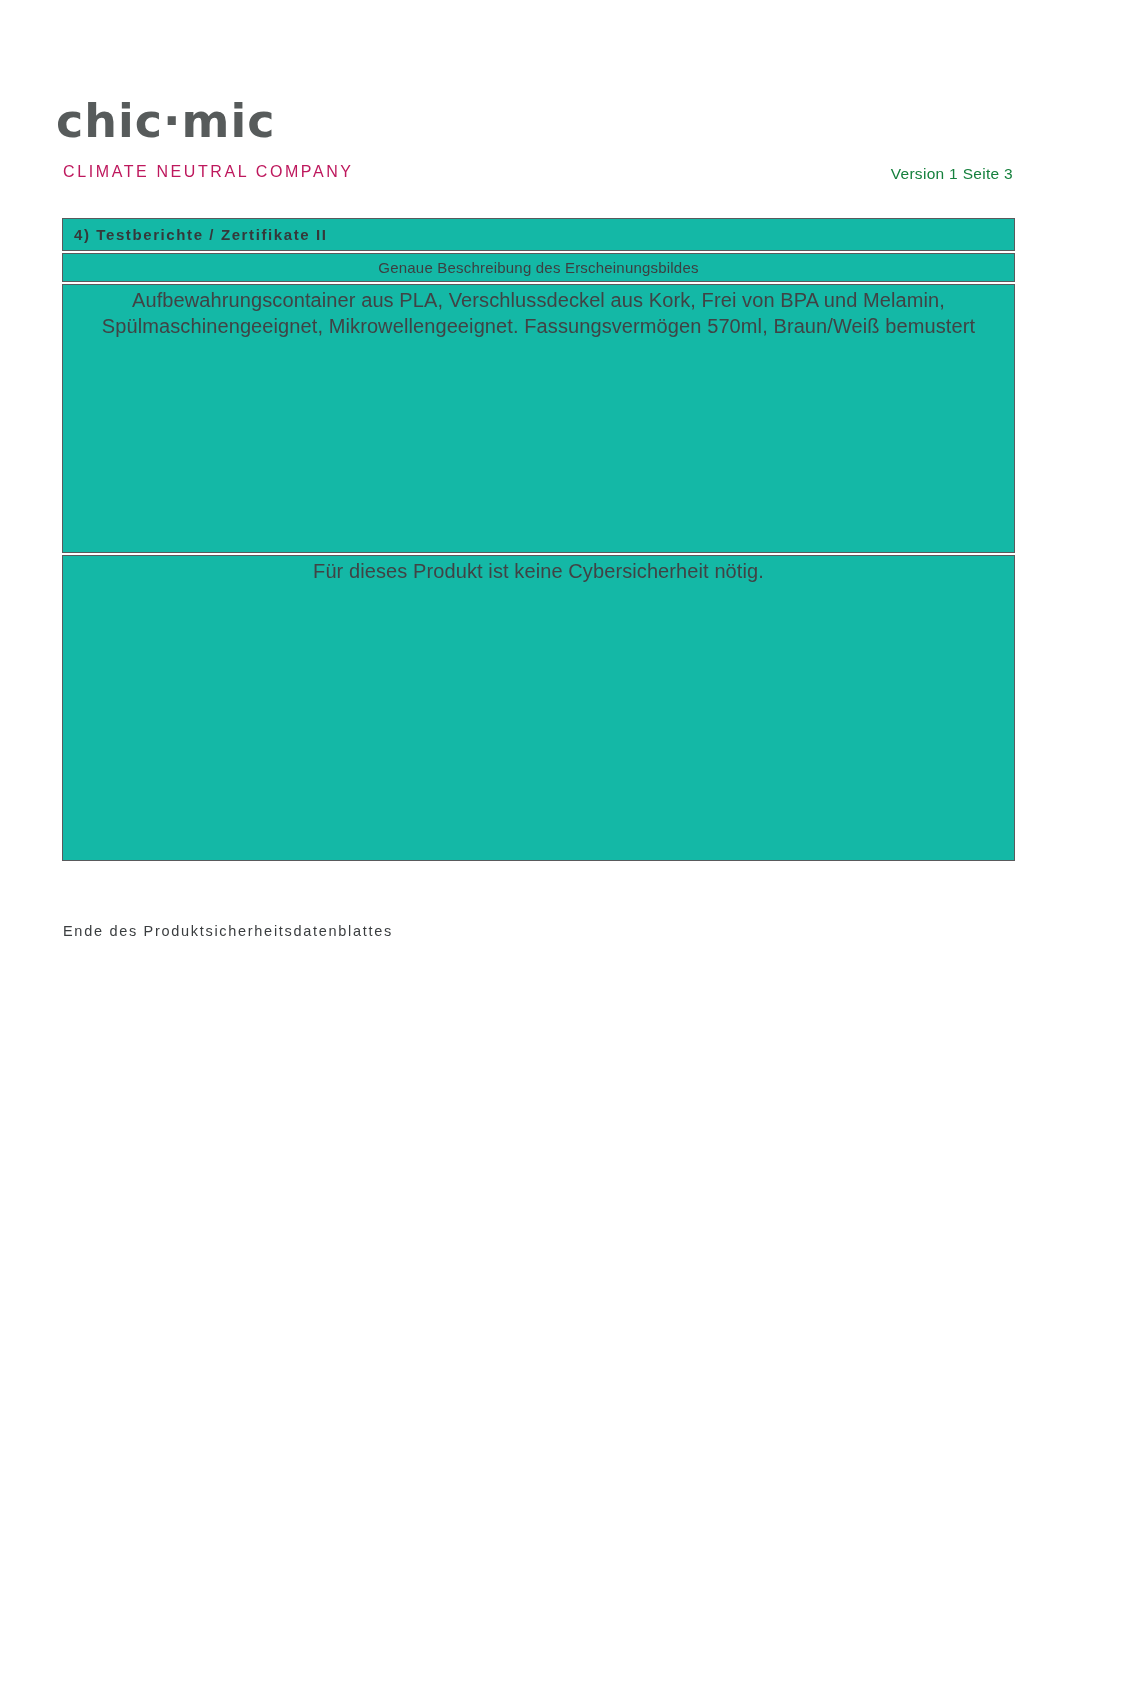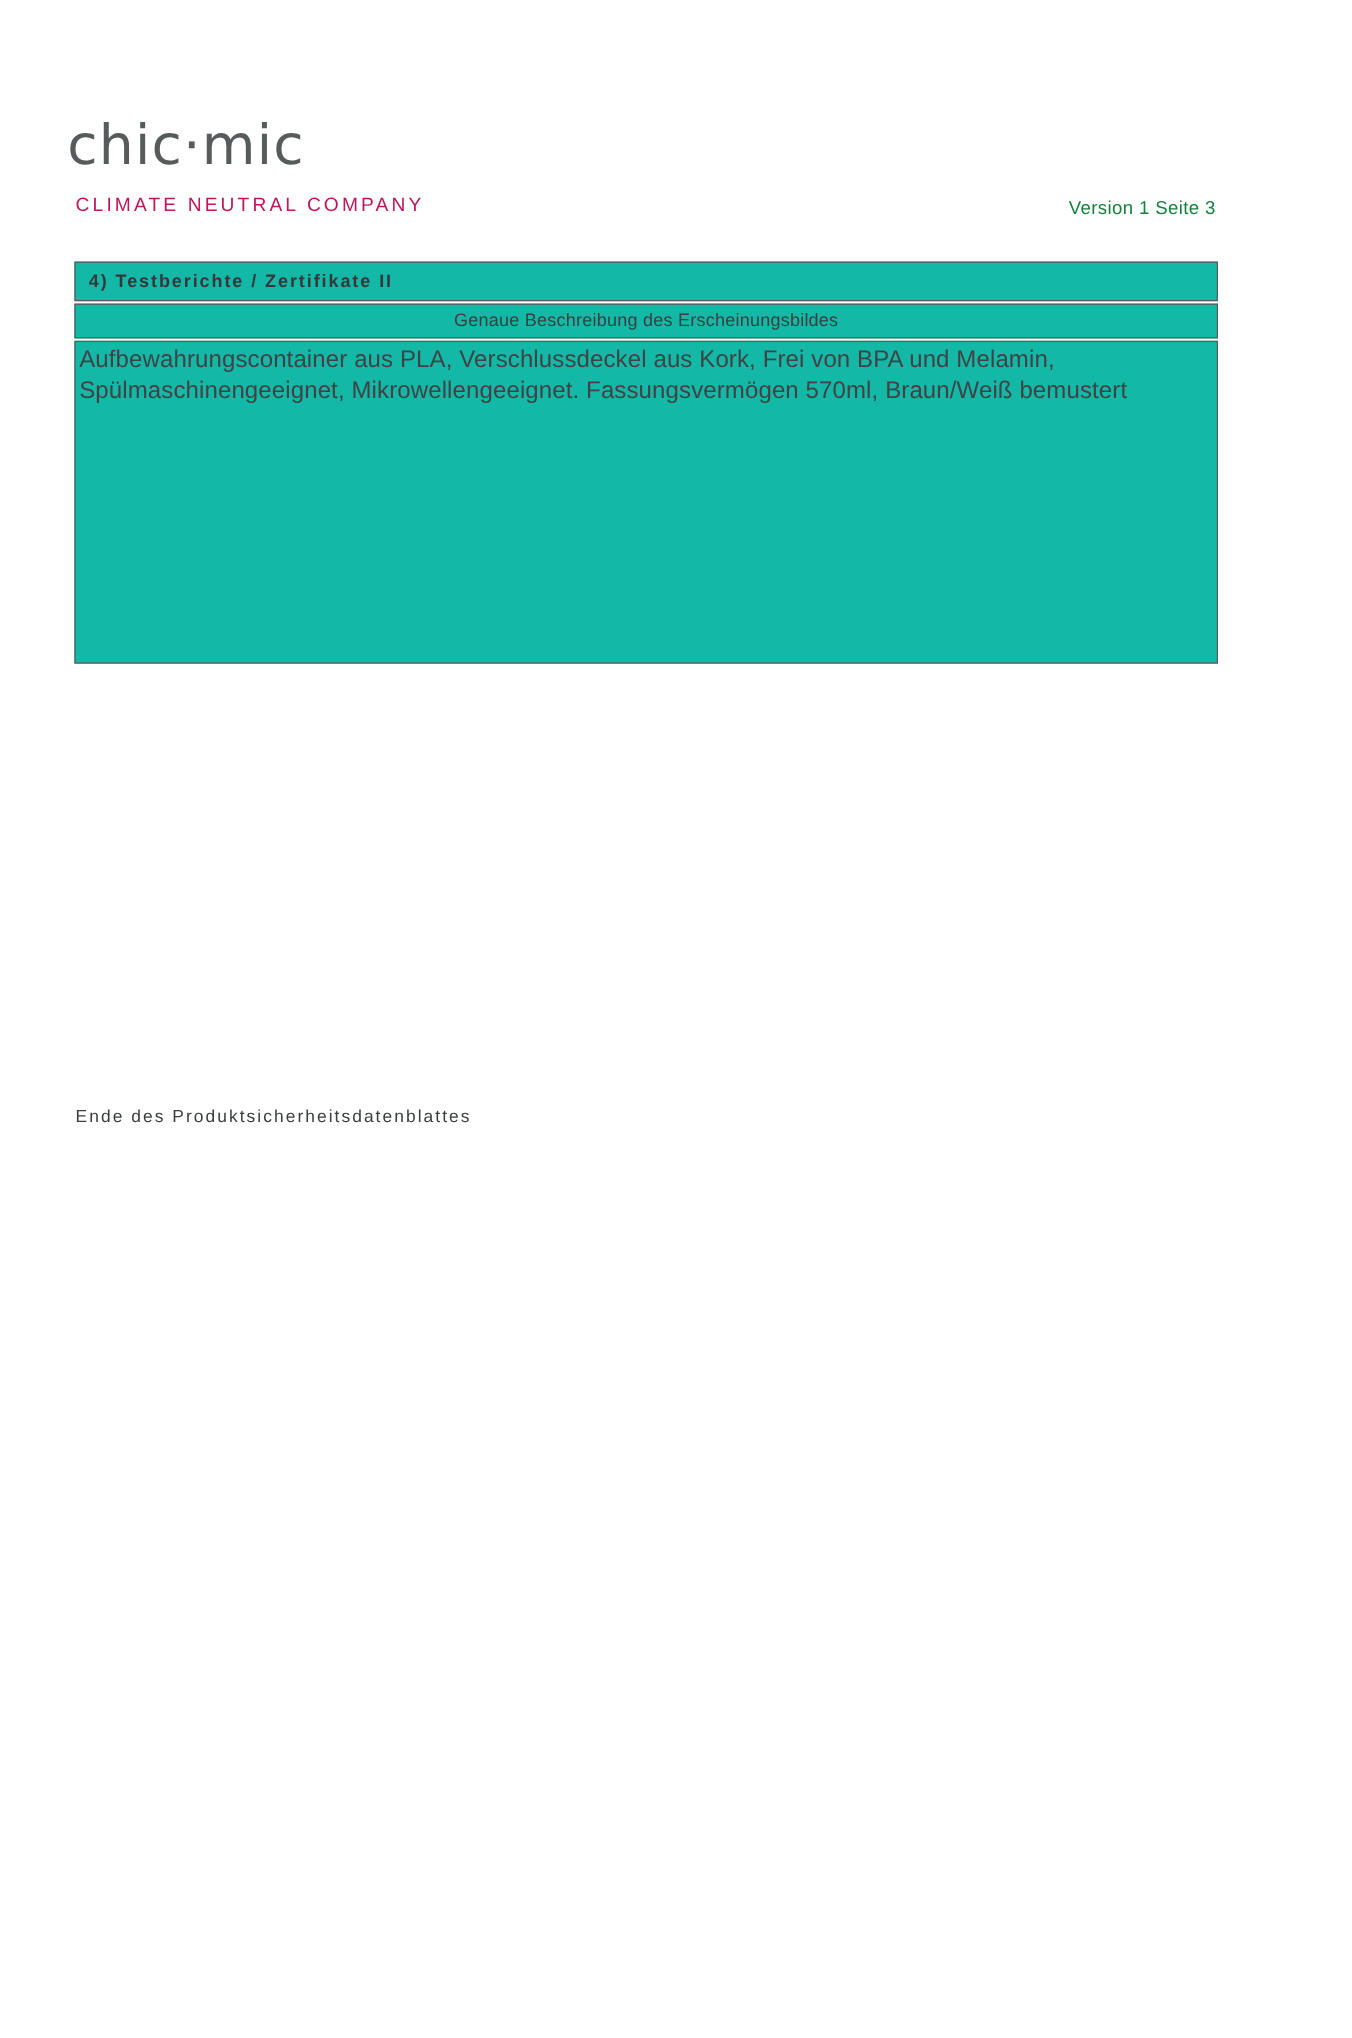--- a/index.html
+++ b/index.html
@@ -13,21 +13,21 @@
   }
   .page { position: absolute; inset: 0; background: #ffffff; }
 
   
   .logo {
     position: absolute;
     left: 56px;
     top: 94px;
     font-family: "DejaVu Sans", sans-serif;
     font-size: 46px;
-    font-weight: 400;
+    font-weight: 700;
     letter-spacing: 1px;
     color: #575b5b;
   }
   .tagline {
     position: absolute;
     left: 63px;
     top: 163px;
     font-size: 16px;
     letter-spacing: 2.6px;
     color: #be185d;
@@ -72,20 +72,21 @@
     letter-spacing: 0.2px;
     color: #3c3f41;
     text-align: center;
   }
   .row-content {
     padding: 3px 3px 0;
     font-size: 20px;
     letter-spacing: 0.1px;
     line-height: 1.28;
     color: #404345;
+    text-align: center;
   }
   .content-1 { height: 269px; }
   .content-2 { height: 306px; }
 
   
   .end-note {
     position: absolute;
     left: 63px;
     top: 923px;
     font-size: 14.5px;
@@ -106,17 +107,18 @@
   <div class="version">Version 1 Seite 3</div>
 
   <section class="doc-table">
     <div class="row row-title">4) Testberichte / Zertifikate II</div>
 
     <div class="row row-label">Genaue Beschreibung des Erscheinungsbildes</div>
 
     <div class="row row-content content-1">Aufbewahrungscontainer aus PLA, Verschlussdeckel aus Kork, Frei von BPA und Melamin, Spülmaschinengeeignet, Mikrowellengeeignet. Fassungsvermögen 570ml, Braun/Weiß bemustert</div>
 
 
+    <div class="row row-content content-2">Für dieses Produkt ist keine Cybersicherheit nötig.</div>
   </section>
 
   <div class="end-note">Ende des Produktsicherheitsdatenblattes</div>
 
 </div>
 
 </body></html>

